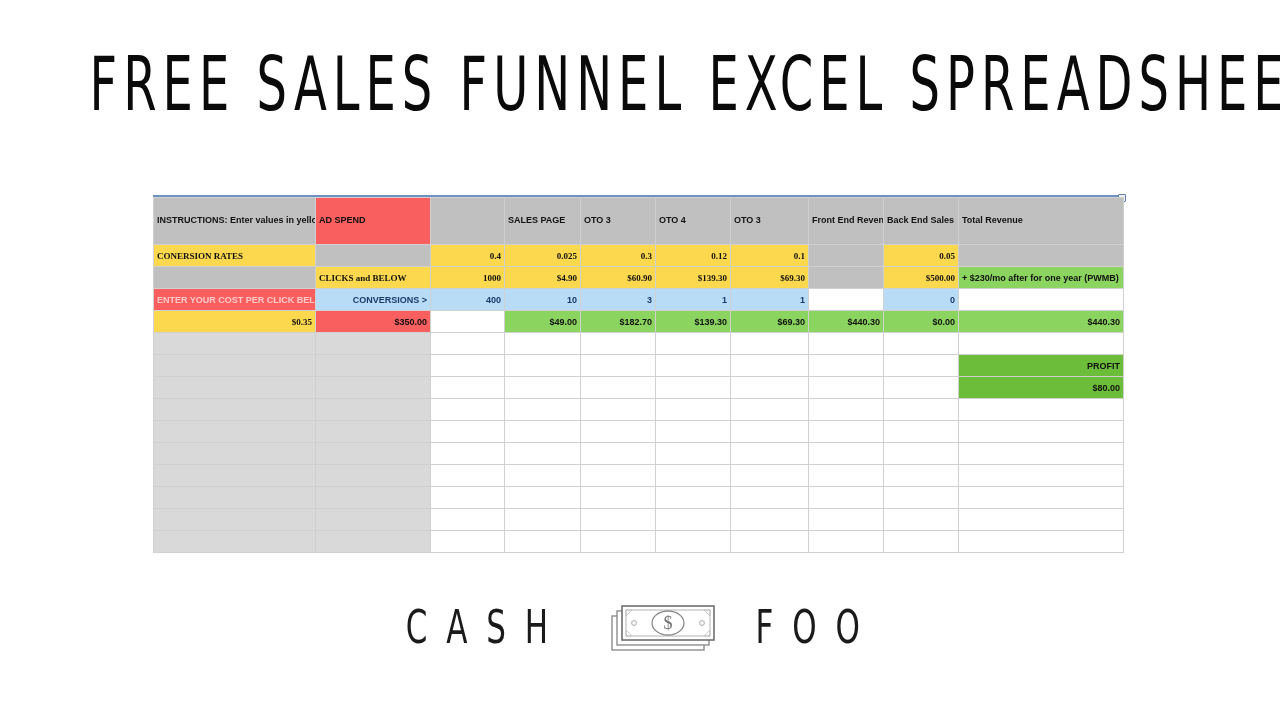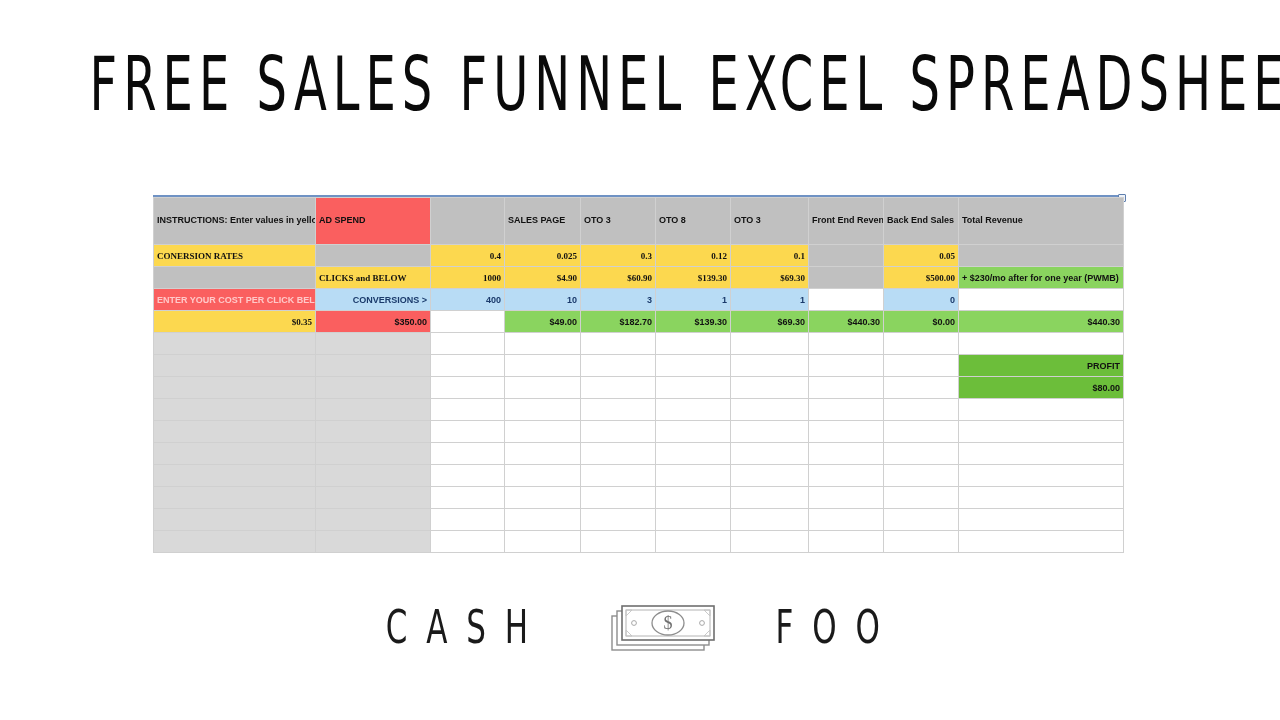--- a/index.html
+++ b/index.html
@@ -102,21 +102,21 @@
 
   
   .footer {
     position: absolute;
     left: 0;
     top: 600px;
     width: 1280px;
     display: flex;
     align-items: center;
     justify-content: center;
-    gap: 44px;
+    gap: 24px;
   }
   .footer-word {
     font-family: "DejaVu Sans Condensed", "Liberation Sans Narrow", "Liberation Sans", sans-serif;
     font-size: 42px;
     line-height: 46px;
     letter-spacing: 23px;
     color: #1a1a1a;
     transform: scaleX(0.82) scaleY(1.1);
     white-space: nowrap;
   }
@@ -146,21 +146,21 @@
       <col style="width:165px">
     </colgroup>
 
     <tbody>
         <tr>
       <td class="c-gray hdr-cell ta-l" style="height:46px">INSTRUCTIONS: Enter values in yellow cells (do not edit others or formulas will be deleted)</td>
       <td class="c-red hdr-cell ta-l">AD SPEND</td>
       <td class="c-gray hdr-cell ta-l"></td>
       <td class="c-gray hdr-cell ta-l">SALES PAGE</td>
       <td class="c-gray hdr-cell ta-l">OTO 3</td>
-      <td class="c-gray hdr-cell ta-l">OTO 8</td>
+      <td class="c-gray hdr-cell ta-l">OTO 4</td>
       <td class="c-gray hdr-cell ta-l">OTO 3</td>
       <td class="c-gray hdr-cell ta-l">Front End Revenue</td>
       <td class="c-gray hdr-cell ta-l">Back End Sales</td>
       <td class="c-gray hdr-cell ta-l">Total Revenue</td>
     </tr>
 
     <tr>
       <td class="c-yellow ta-l">CONERSION RATES</td>
       <td class="c-gray"></td>
       <td class="c-yellow ta-r">0.4</td>

